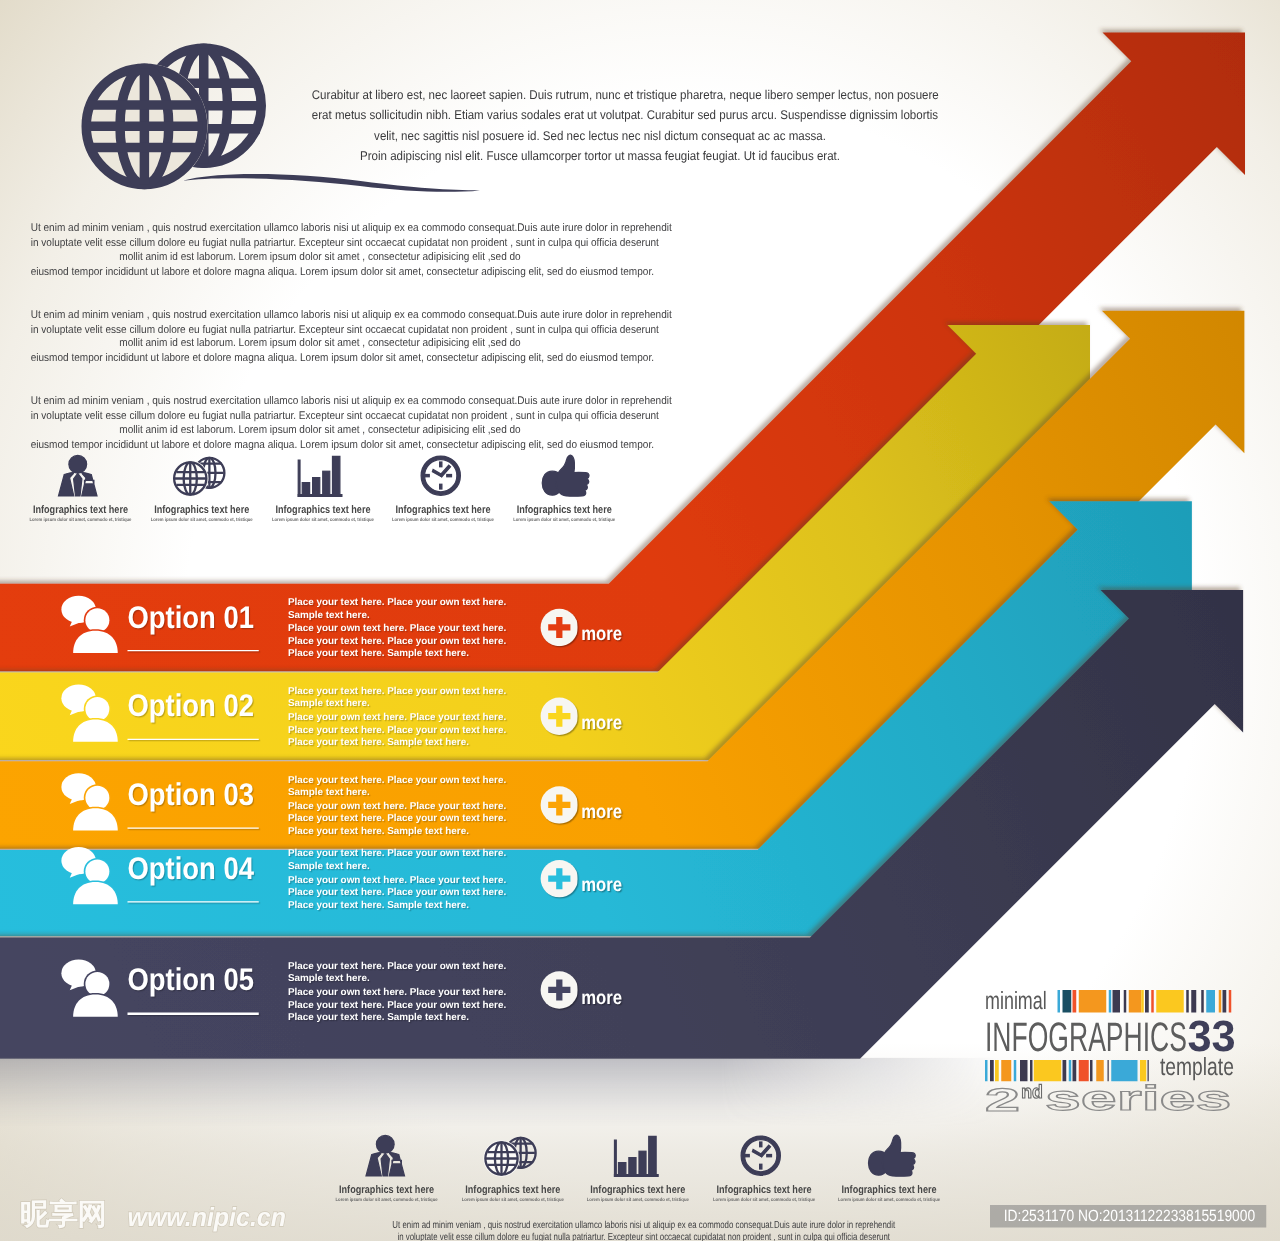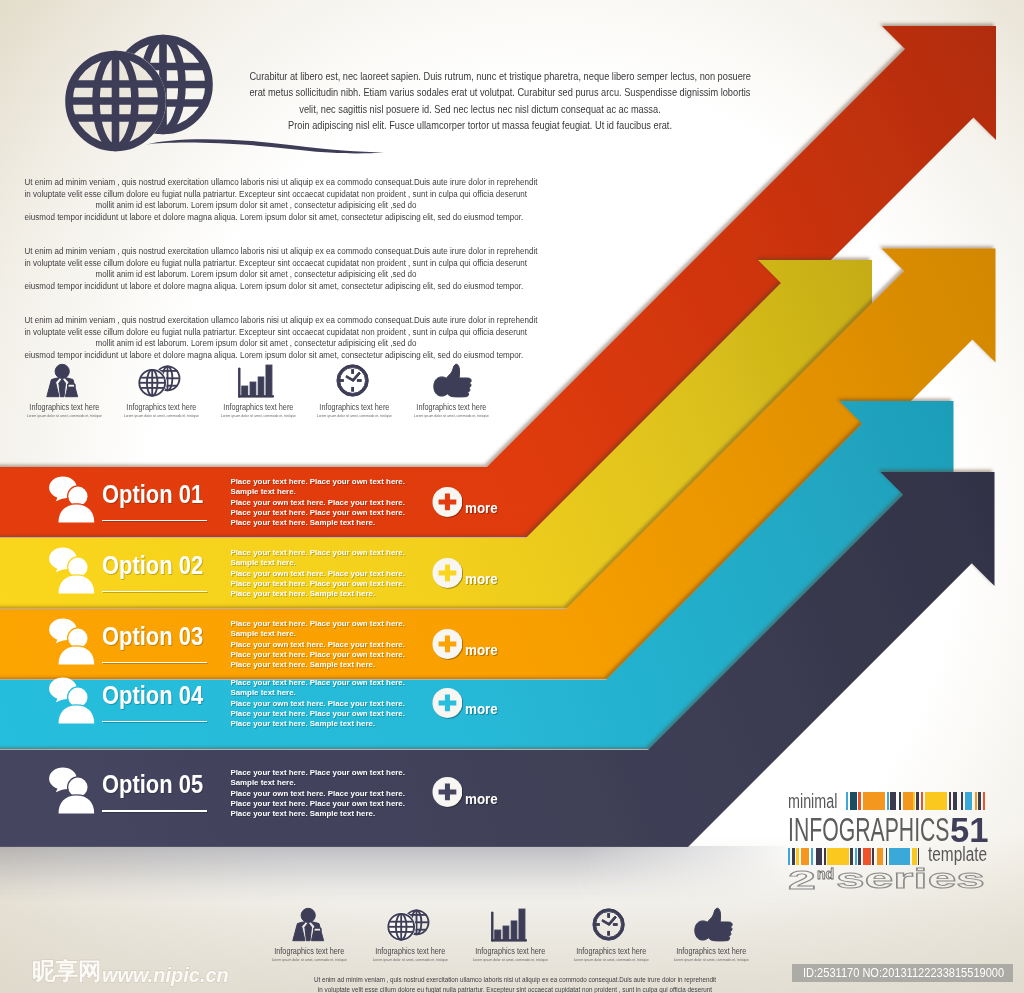--- a/index.html
+++ b/index.html
@@ -20,21 +20,21 @@
       font-size:10.1px;line-height:16.35px;color:#3a3a3c;text-align:center;
       font-family:"Liberation Sans",sans-serif;}
   .intro-text > div{white-space:nowrap;transform:scaleX(0.915);}
   .body-paras{position:absolute;left:0px;top:177px;width:512px;}
   .body-para{margin:0 0 23px 0;
       font-size:8.9px;line-height:11.55px;color:#3e3e40;
       text-align:center;font-family:"Liberation Sans",sans-serif;}
   .body-para > div{white-space:nowrap;transform:scaleX(0.904);}
   .icon-defs{position:absolute;left:-10px;top:-10px;}
   .icon-row{position:absolute;display:flex;}
-  .icon-cell{position:relative;text-align:center;}
+  .icon-cell{position:relative;text-align:center;font-weight:bold;}
   .icon-cell .ic{display:block;margin:0 auto;fill:#3d3d57;stroke:#3d3d57;}
   .ic-title{font-family:"Liberation Sans",sans-serif;color:#474747;white-space:nowrap;}
   .ic-sub{font-family:"Liberation Sans",sans-serif;color:#6a6a6a;white-space:nowrap;}
   .icon-row-top{left:16.1px;top:363px;}
   .icon-row-top .icon-cell{width:96.75px;height:60px;}
   .icon-row-top .ic{width:48px;height:42px;}
   .icon-row-top .ic-title{position:absolute;left:0;right:0;top:39.3px;
       font-size:8.75px;line-height:10px;transform:scaleX(0.832);}
   .icon-row-top .ic-sub{position:absolute;left:0;right:0;top:50.4px;
       font-size:3.9px;line-height:5px;transform:scaleX(0.87);}
@@ -100,21 +100,21 @@
       -webkit-text-stroke:0.9px #8a8a8a;transform:scaleX(1.93);transform-origin:0 100%;
       width:14.5px;}
   .logo-series .ls-sup{font-size:15px;line-height:15px;display:inline-block;
       position:absolute;left:29.5px;top:-1px;-webkit-text-stroke:0.9px #6a6a6a;
       transform:scaleX(0.94);transform-origin:0 0;}
   .logo-series .ls-word{font-size:28px;line-height:28px;display:inline-block;
       position:absolute;left:48.5px;top:-2px;
       -webkit-text-stroke:0.9px #8a8a8a;transform:scaleX(1.84);transform-origin:0 0;}
 
   .watermark{position:absolute;left:16px;top:960px;height:28px;}
-  .wm-cn{position:absolute;left:16px;top:0;white-space:nowrap;font-size:23.5px;line-height:23px;color:#fbfaf7;
+  .wm-cn{position:absolute;left:0;top:0;white-space:nowrap;font-size:23.5px;line-height:23px;color:#fbfaf7;
       font-weight:bold;font-family:"DejaVu Sans",sans-serif;letter-spacing:-0.5px;
       -webkit-text-stroke:1.1px #cfc8b8;paint-order:stroke fill;}
   .wm-url{position:absolute;left:86px;top:3.5px;font-size:21px;line-height:21px;color:#fbfaf7;
       font-weight:bold;font-style:italic;white-space:nowrap;
       font-family:"Liberation Sans",sans-serif;-webkit-text-stroke:1.1px #cfc8b8;
       paint-order:stroke fill;transform:scaleX(0.95);transform-origin:0 0;}
 
   .id-bar{position:absolute;left:791.8px;top:963.7px;width:221.6px;height:18px;
       background:rgba(128,128,128,0.55);}
   .id-bar span{position:absolute;left:10.8px;top:1.2px;font-size:13px;line-height:15px;
@@ -530,21 +530,21 @@
         <i style="width: 1.5px; background: transparent;"></i>
         <i style="width: 7.7px; background: rgb(58, 169, 216);"></i>
         <i style="width: 2.2px; background: transparent;"></i>
         <i style="width: 2.3px; background: rgb(244, 151, 30);"></i>
         <i style="width: 1.5px; background: transparent;"></i>
         <i style="width: 2.6px; background: rgb(61, 58, 80);"></i>
         <i style="width: 1.9px; background: transparent;"></i>
         <i style="width: 2.3px; background: rgb(240, 82, 42);"></i>
       </div>
     <div class="logo-main">INFOGRAPHICS</div>
-    <div class="logo-num">51</div>
+    <div class="logo-num">33</div>
     <div class="barcode barcode-bottom">
         <i style="width: 2.6px; background: rgb(58, 169, 216);"></i>
         <i style="width: 1.6px; background: transparent;"></i>
         <i style="width: 2.6px; background: rgb(61, 58, 80);"></i>
         <i style="width: 1.8px; background: transparent;"></i>
         <i style="width: 2.6px; background: rgb(251, 200, 31);"></i>
         <i style="width: 2.4px; background: transparent;"></i>
         <i style="width: 7.5px; background: rgb(244, 151, 30);"></i>
         <i style="width: 1.6px; background: transparent;"></i>
         <i style="width: 2.2px; background: rgb(58, 169, 216);"></i>

